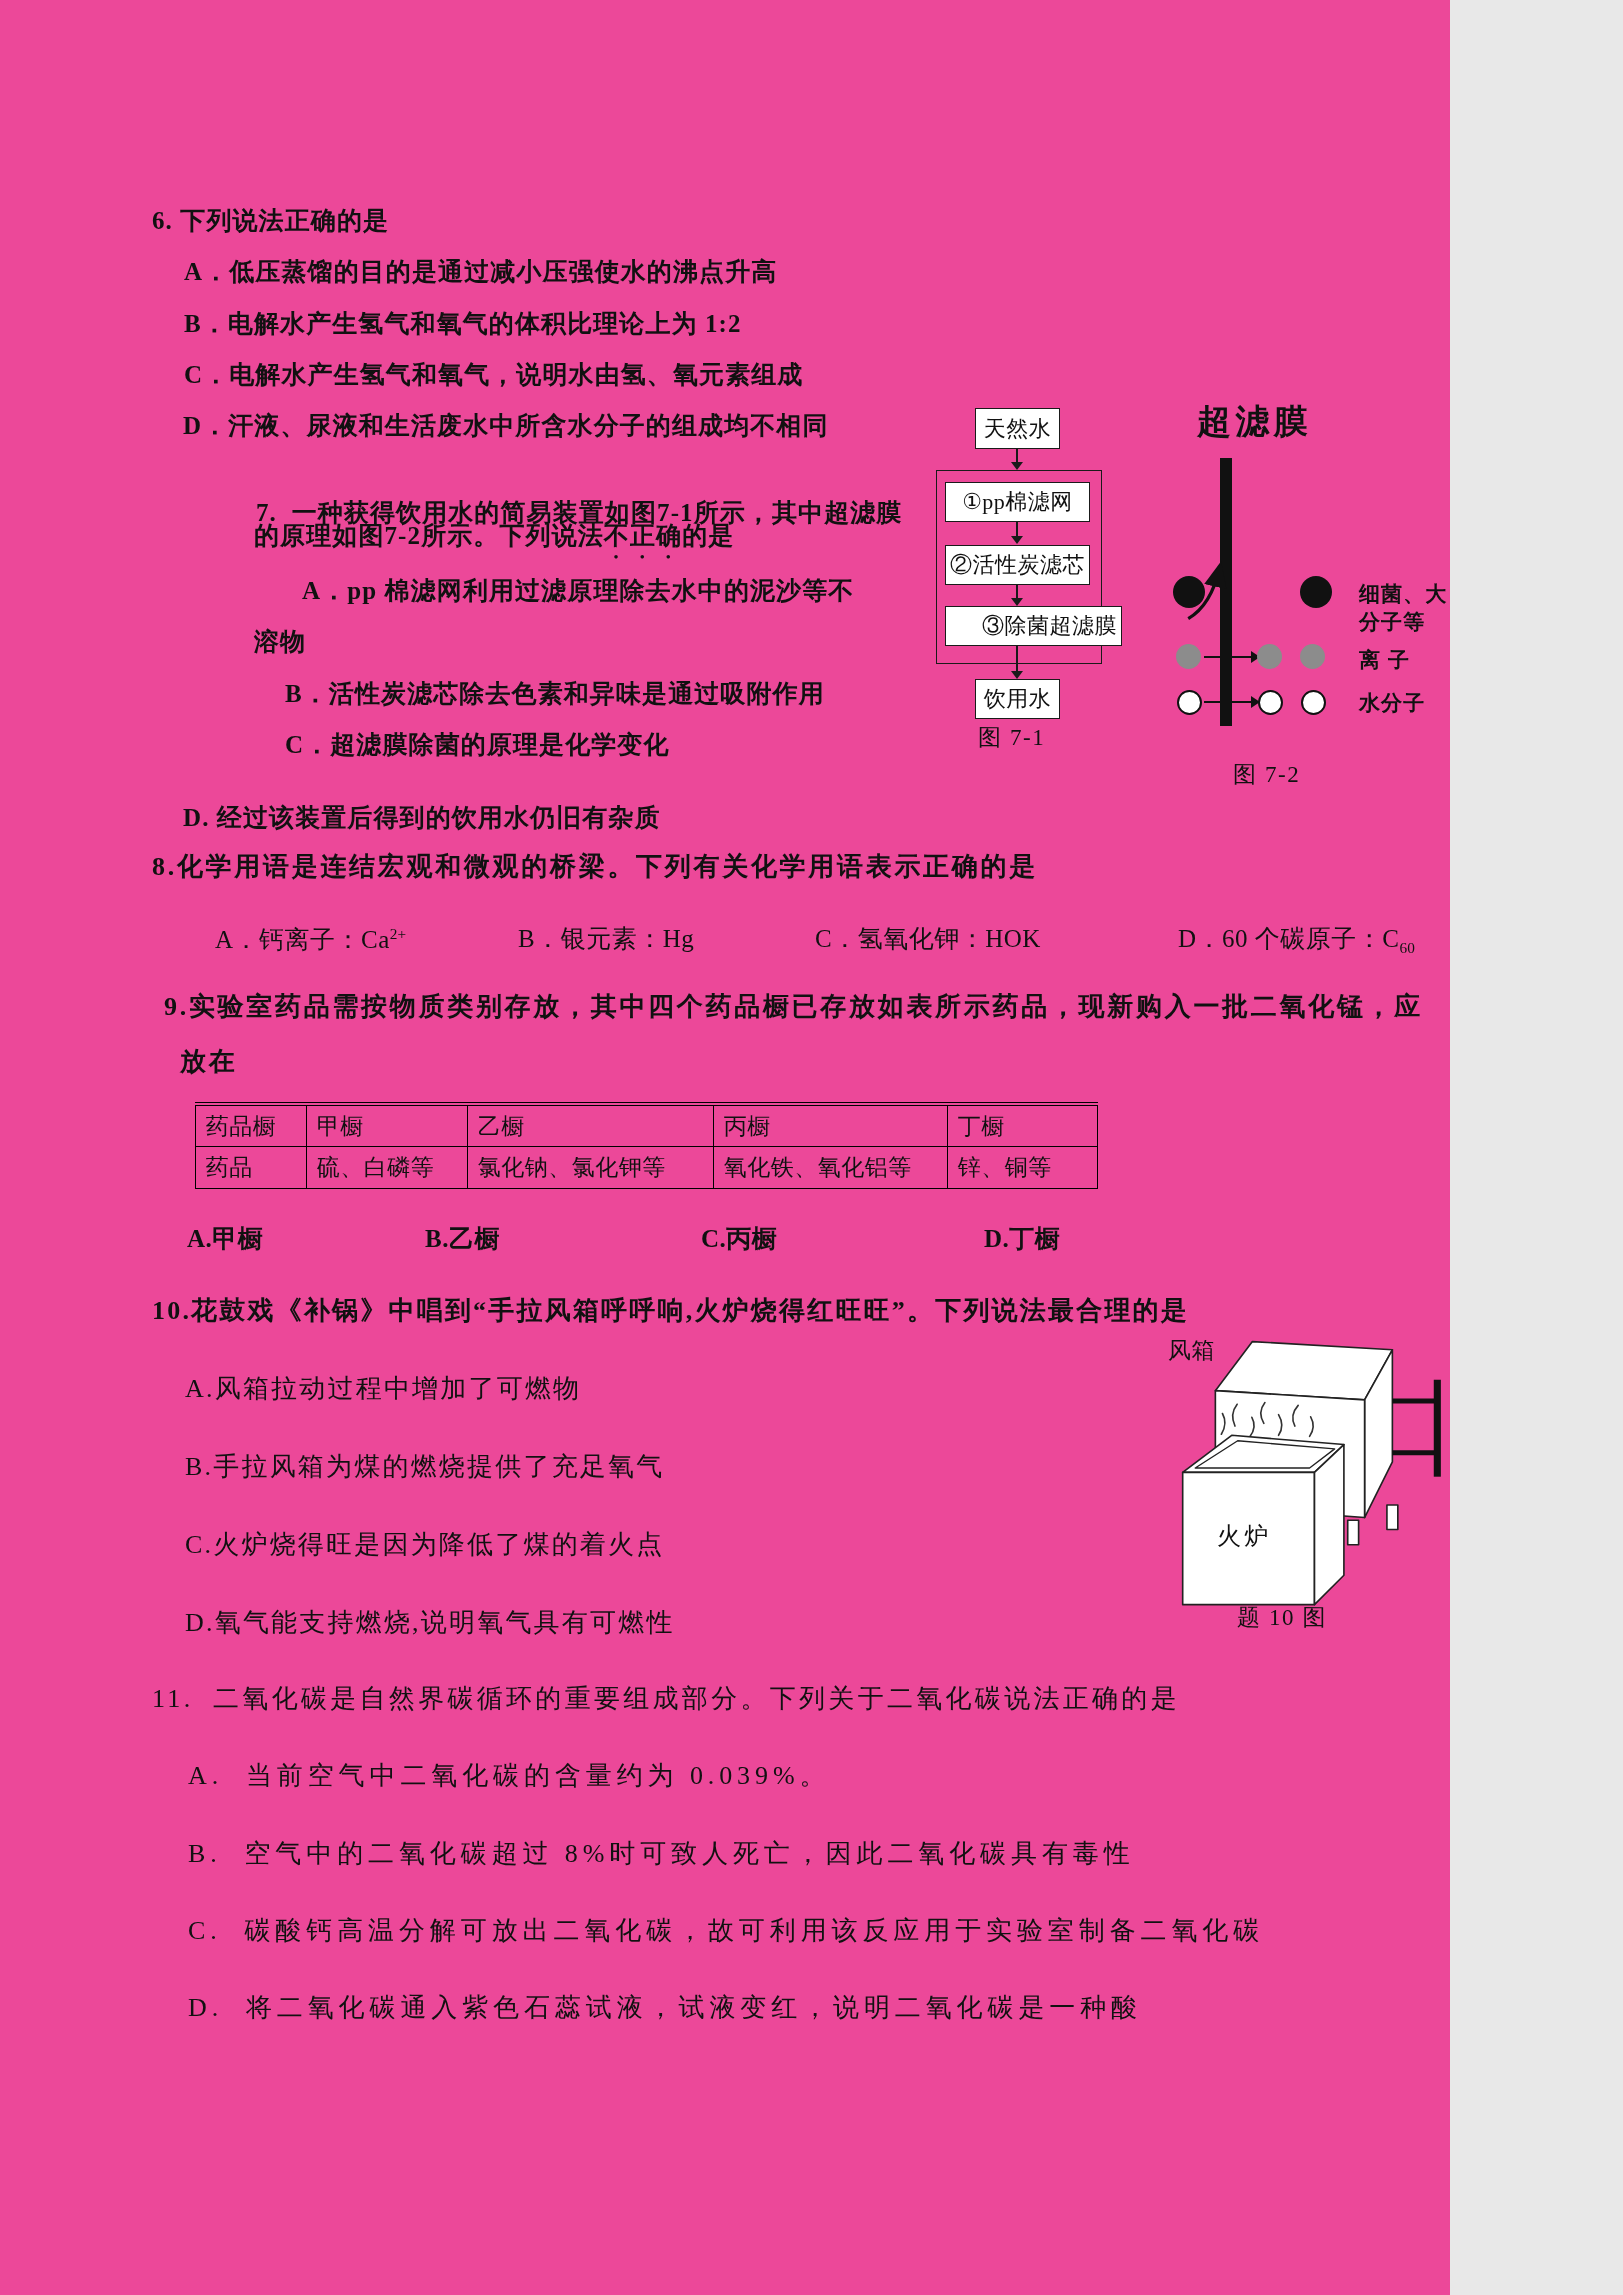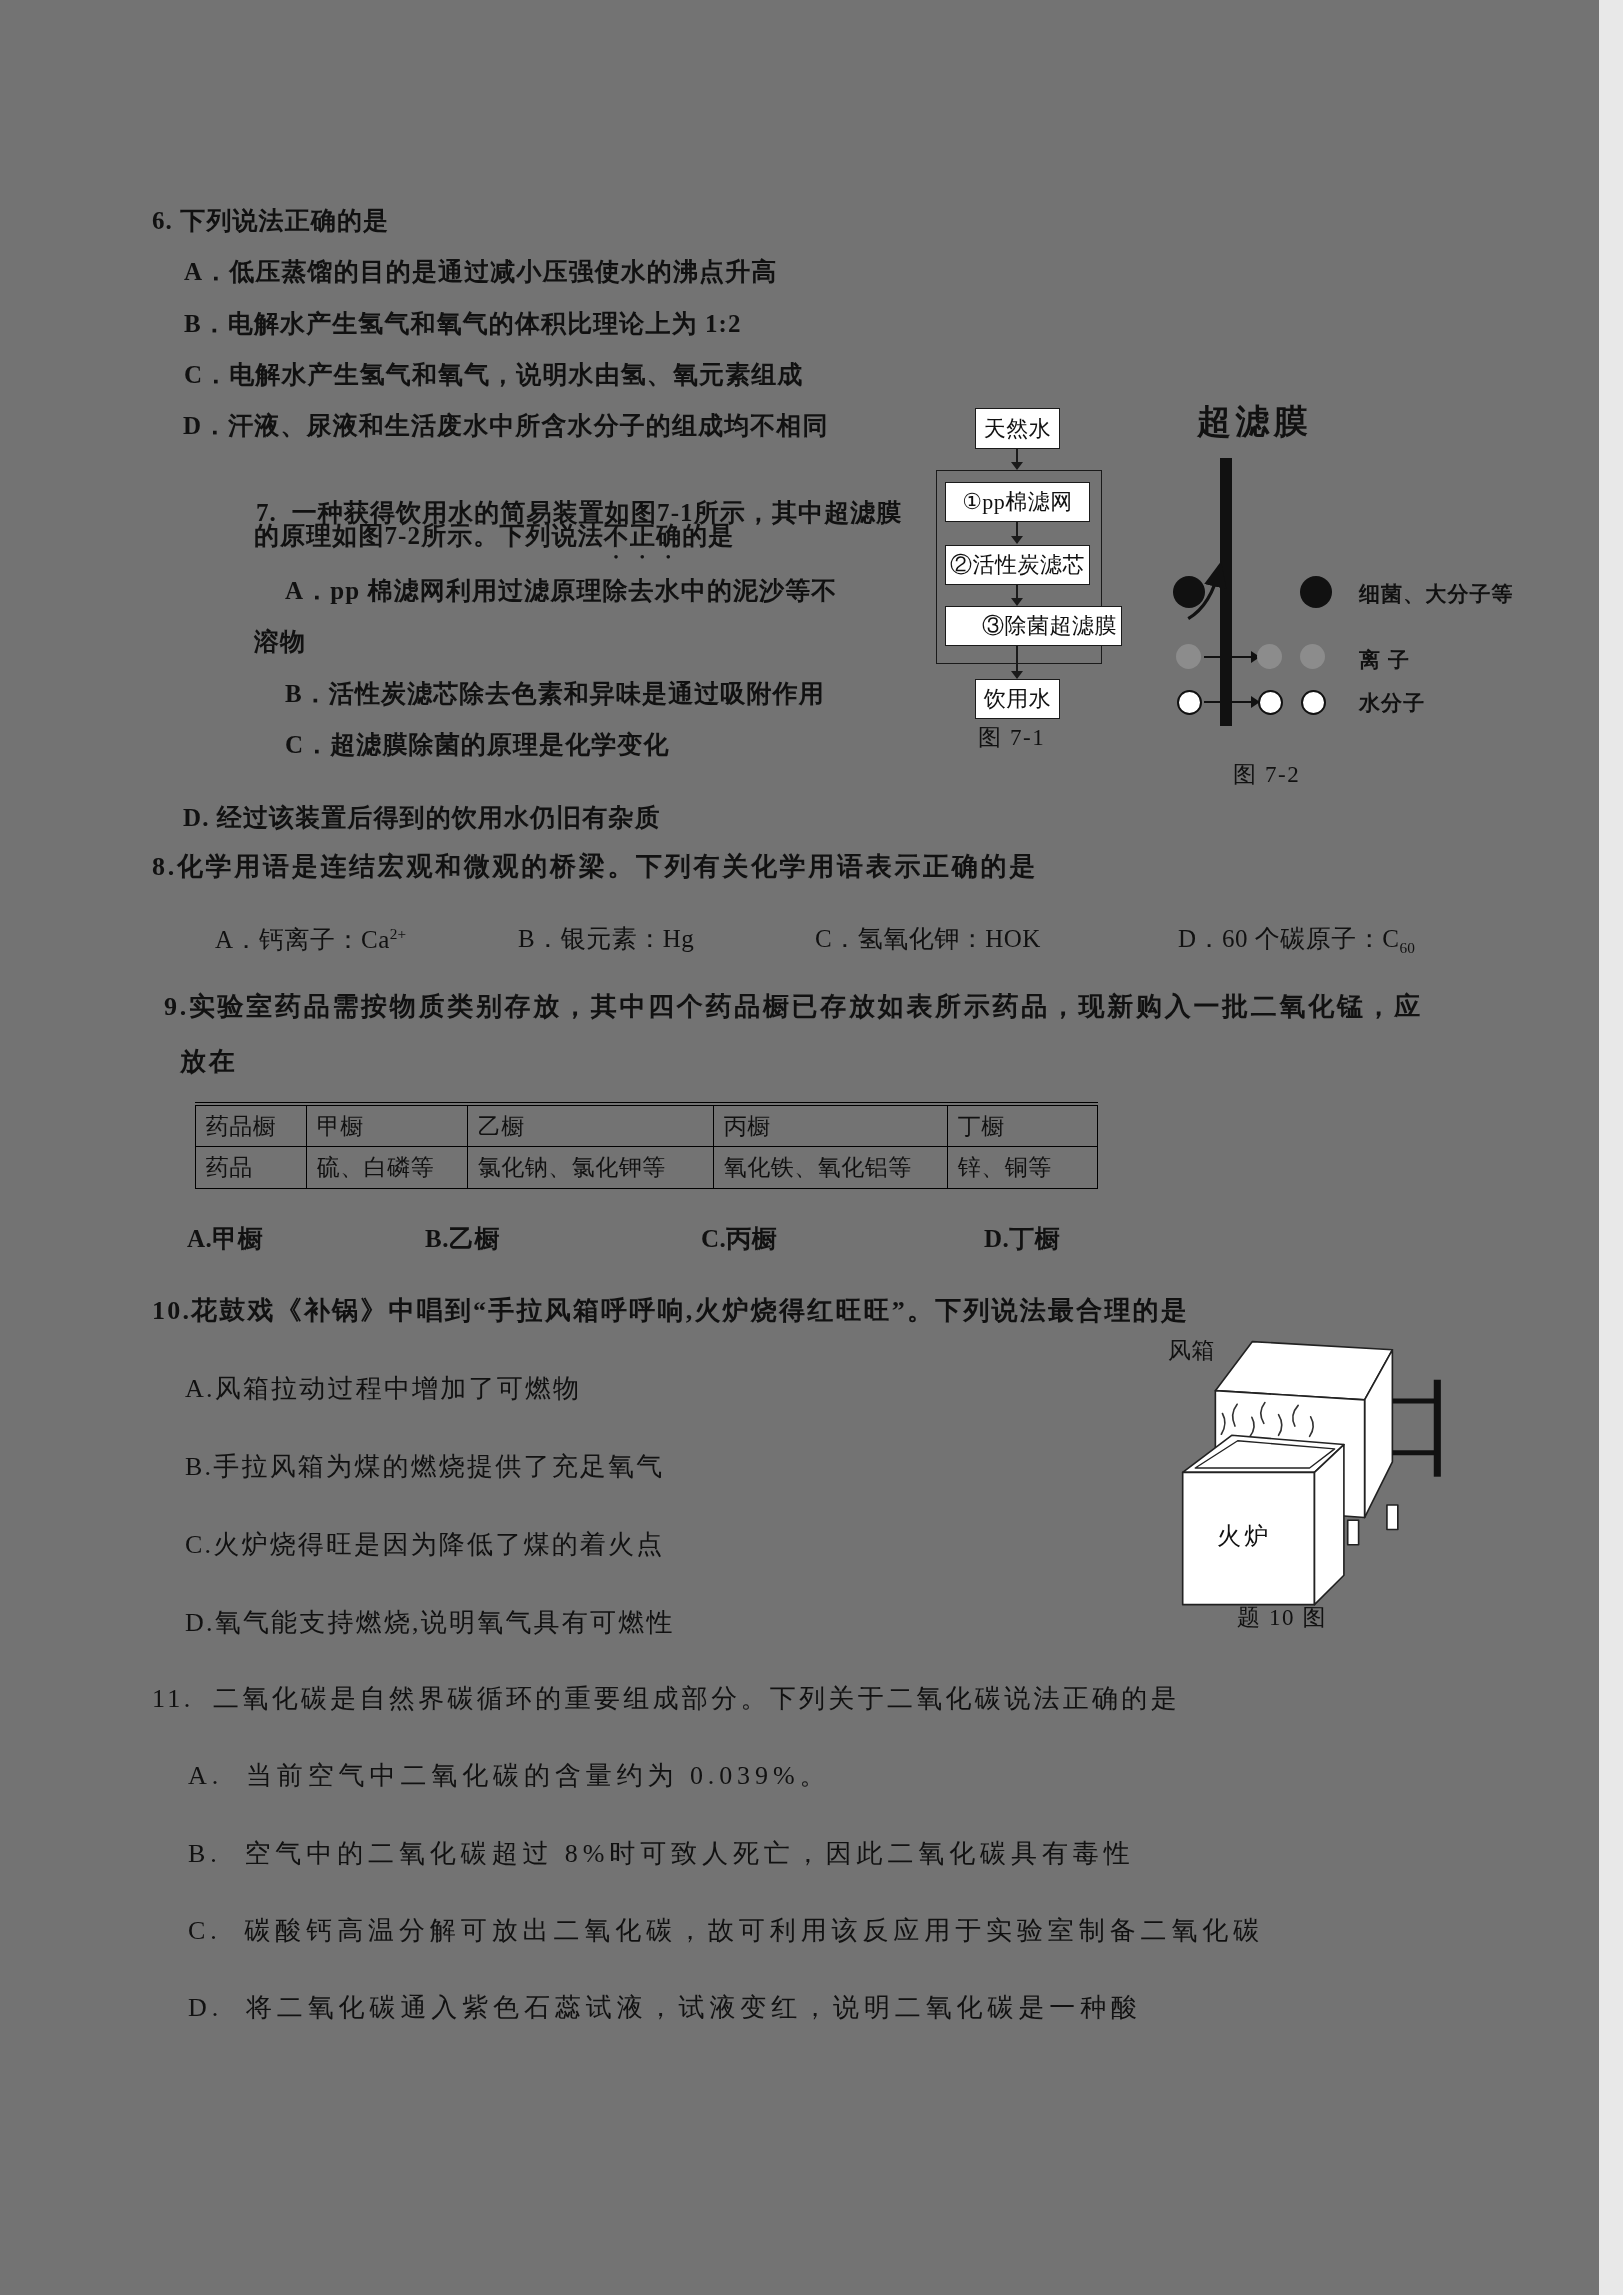--- a/index.html
+++ b/index.html
@@ -1,37 +1,37 @@
 <!DOCTYPE html>
 <html style="font-size:8.7px"><head>
 <meta charset="utf-8">
 <style>
   html,body { margin:0; padding:0; background:#e8e8e8; }
   .page {
     position:relative;
-    width:1599px; height:2295px;
-    background:#737373;
+    width:1450px; height:2295px;
+    background:#ec4899;
     color:#111;
     font-family:"Liberation Serif","DejaVu Serif",serif;
     overflow:hidden;
   }
   .t { position:absolute; white-space:pre; font-size:25px; letter-spacing:1.1px; line-height:1.15; }
   .b { font-weight:bold; }
 
   
   #q6-stem { left:152px; top:207px; }
   #q6-a { left:184px; top:258px; }
   #q6-b { left:184px; top:310px; }
   #q6-c { left:184px; top:361px; }
   #q6-d { left:183px; top:412px; }
 
   
   #q7-s1 { left:256px; top:471px;margin-top:28px; }
   #q7-s2 { left:254px; top:522px; }
-  #q7-a1 { left:285px; top:577px; }
+  #q7-a1 { left:302px; top:577px; }
   #q7-a2 { left:254px; top:628px; }
   #q7-b  { left:285px; top:680px; }
   #q7-c  { left:285px; top:731px; }
   #q7-d  { left:183px; top:804px; }
   .emph {
     font-weight:bold;
     -webkit-text-emphasis:filled dot #111; -webkit-text-emphasis-position:under right;
     text-emphasis:filled dot #111; text-emphasis-position:under right;
   }
 

